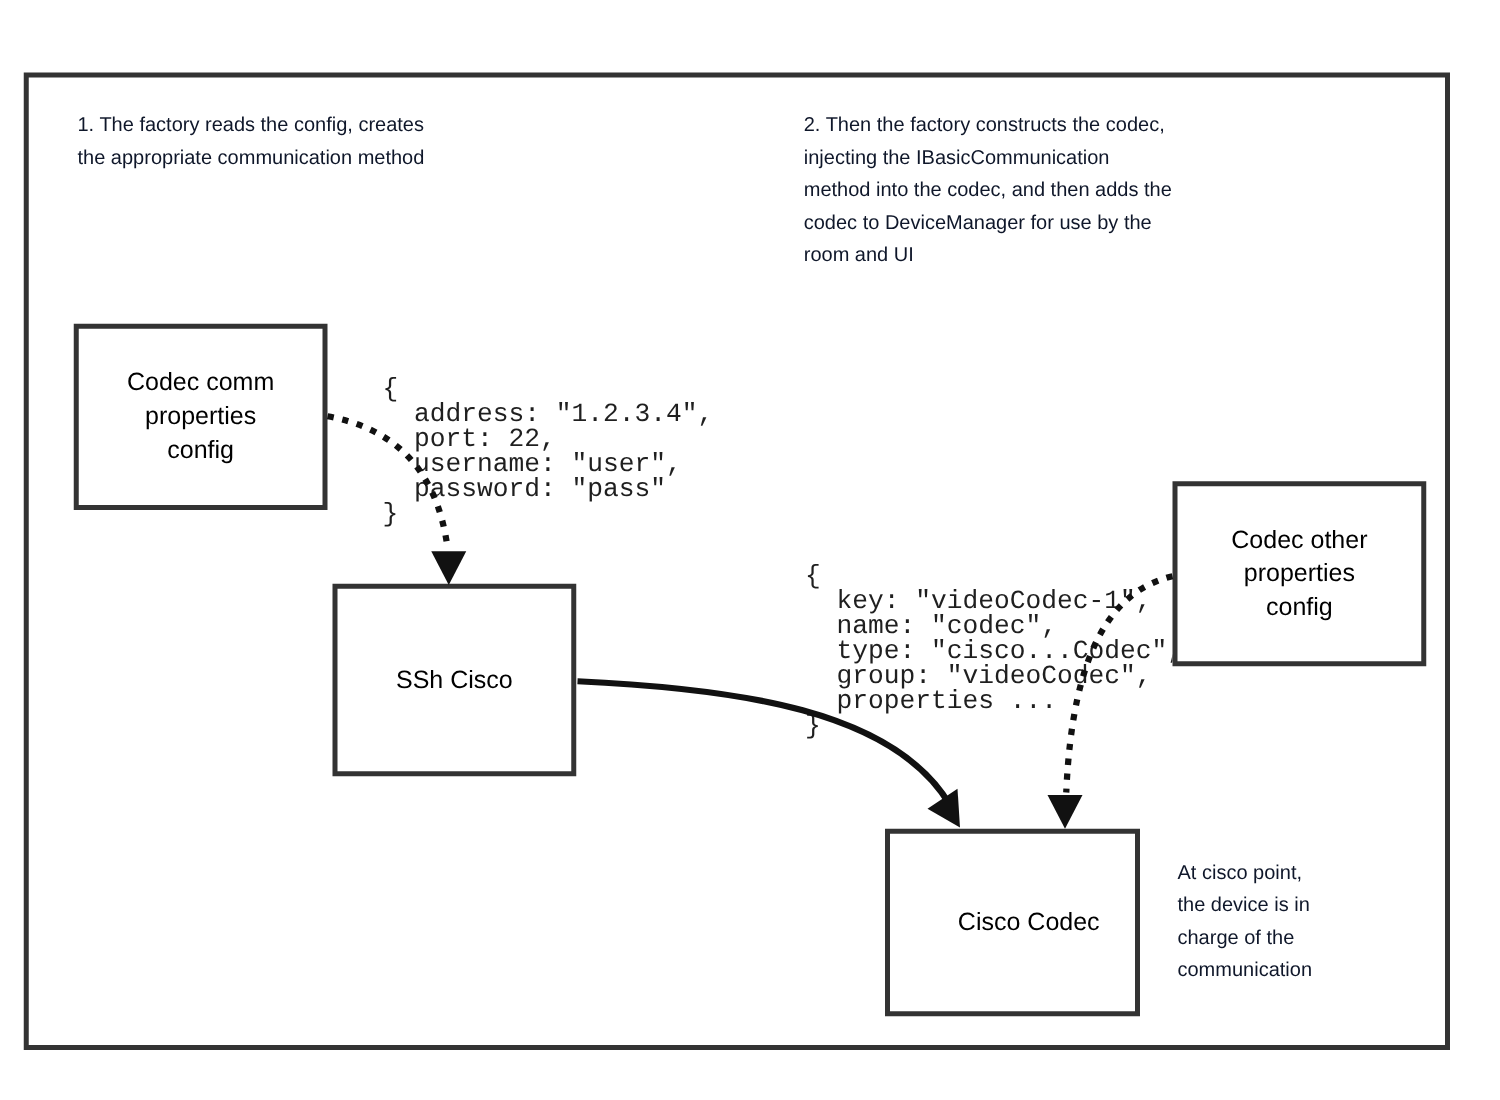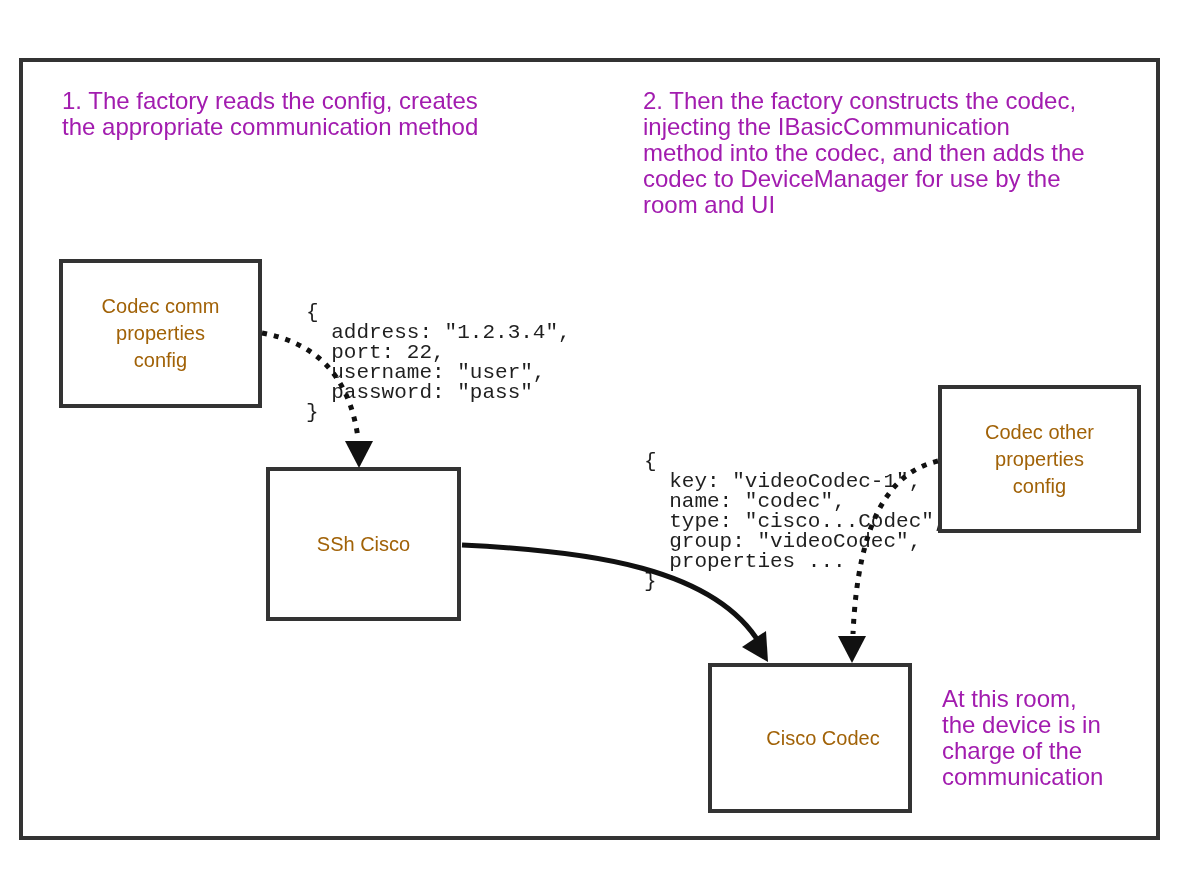--- a/index.html
+++ b/index.html
@@ -20,37 +20,37 @@
     left: 19px;
     top: 58px;
     width: 1141px;
     height: 782px;
     border: 4px solid #333333;
     box-sizing: border-box;
     background: #ffffff;
   }
   .note {
     position: absolute;
-    color: #a21caf;
-    font-size: 24px;
+    color: #0f172a;
+    font-size: 16px;
     line-height: 26px;
     white-space: pre-line;
   }
   .node-box {
     position: absolute;
     border: 4px solid #333333;
     box-sizing: border-box;
     background: #ffffff;
     display: flex;
     align-items: center;
     justify-content: center;
     text-align: center;
   }
   .node-label {
-    color: #a16207;
+    color: #000000;
     font-size: 20px;
     line-height: 27px;
     white-space: pre-line;
   }
   .code {
     position: absolute;
     margin: 0;
     color: #1f1f1f;
     font-family: "Liberation Mono", monospace;
     font-size: 21px;
@@ -87,21 +87,21 @@
 
   <div class="note" style="left:62px; top:88px; width:450px;">1. The factory reads the config, creates
 the appropriate communication method</div>
 
   <div class="note" style="left:643px; top:88px; width:480px;">2. Then the factory constructs the codec,
 injecting the IBasicCommunication
 method into the codec, and then adds the
 codec to DeviceManager for use by the
 room and UI</div>
 
-  <div class="note" style="left:942px; top:686px; width:220px;">At this room,
+  <div class="note" style="left:942px; top:686px; width:220px;">At cisco point,
 the device is in
 charge of the
 communication</div>
 
   <pre class="code" style="left:306px; top:303px;">{
   address: "1.2.3.4",
   port: 22,
   username: "user",
   password: "pass"
 }</pre>

